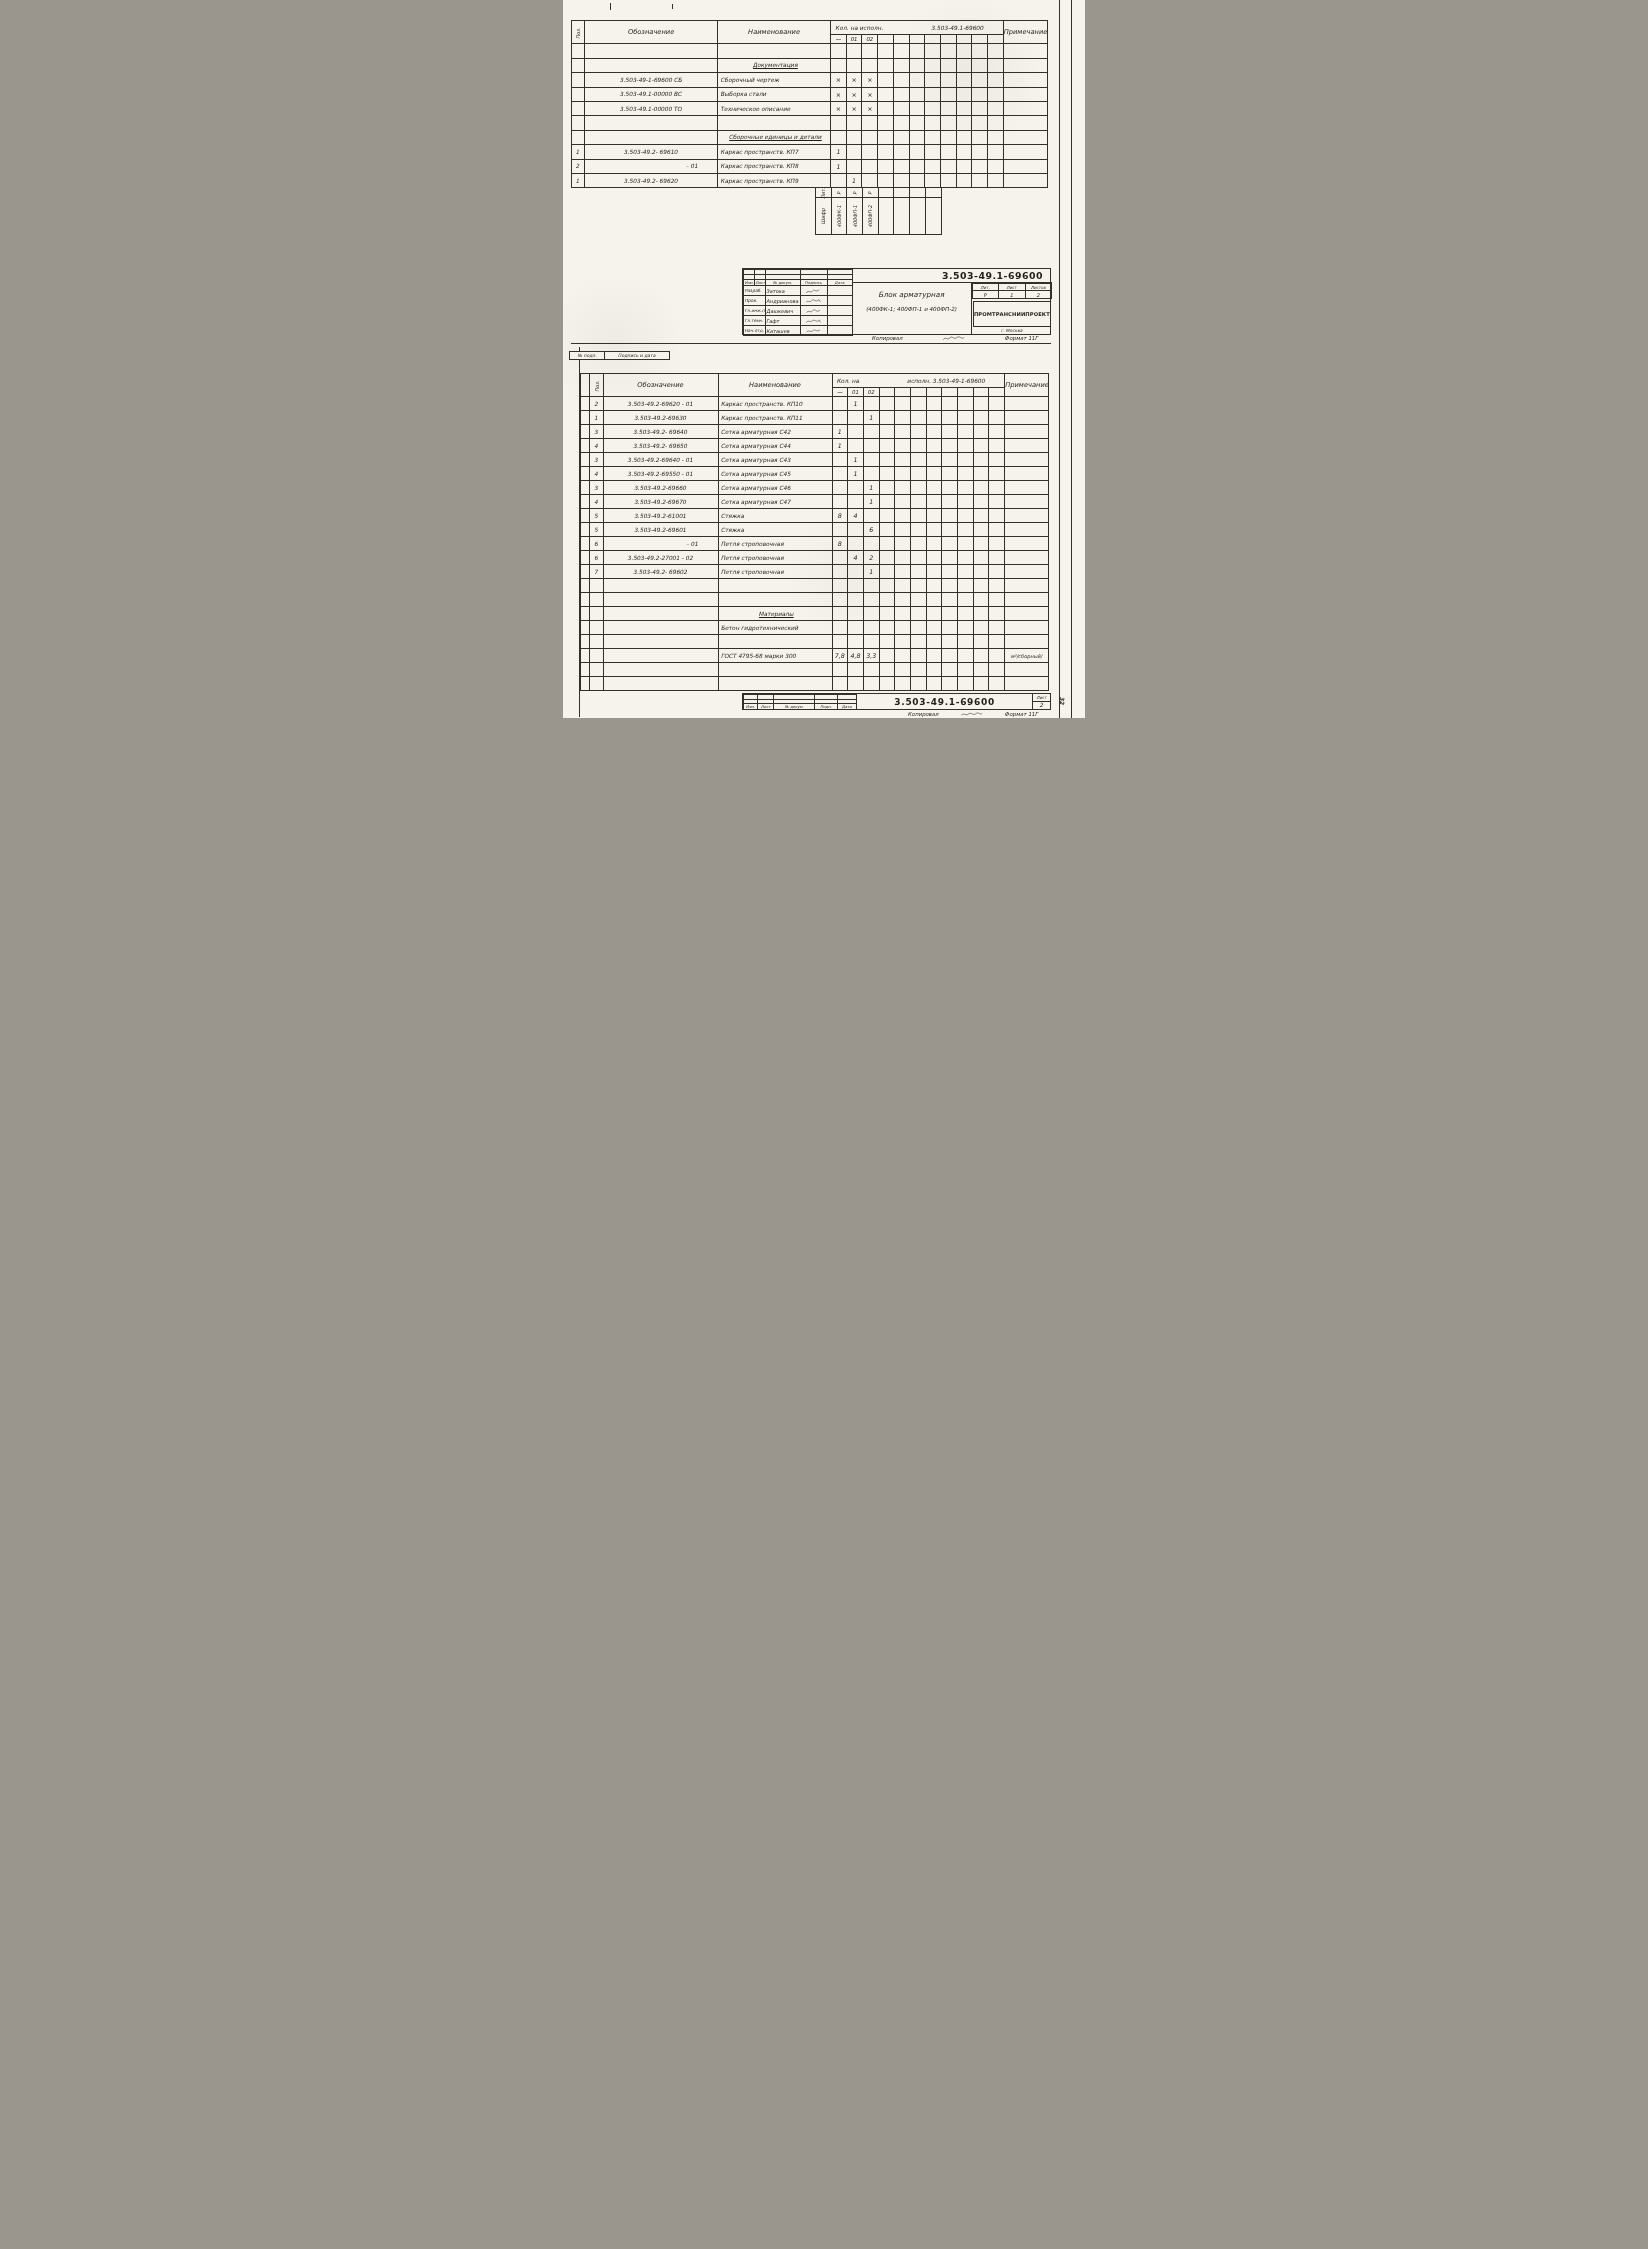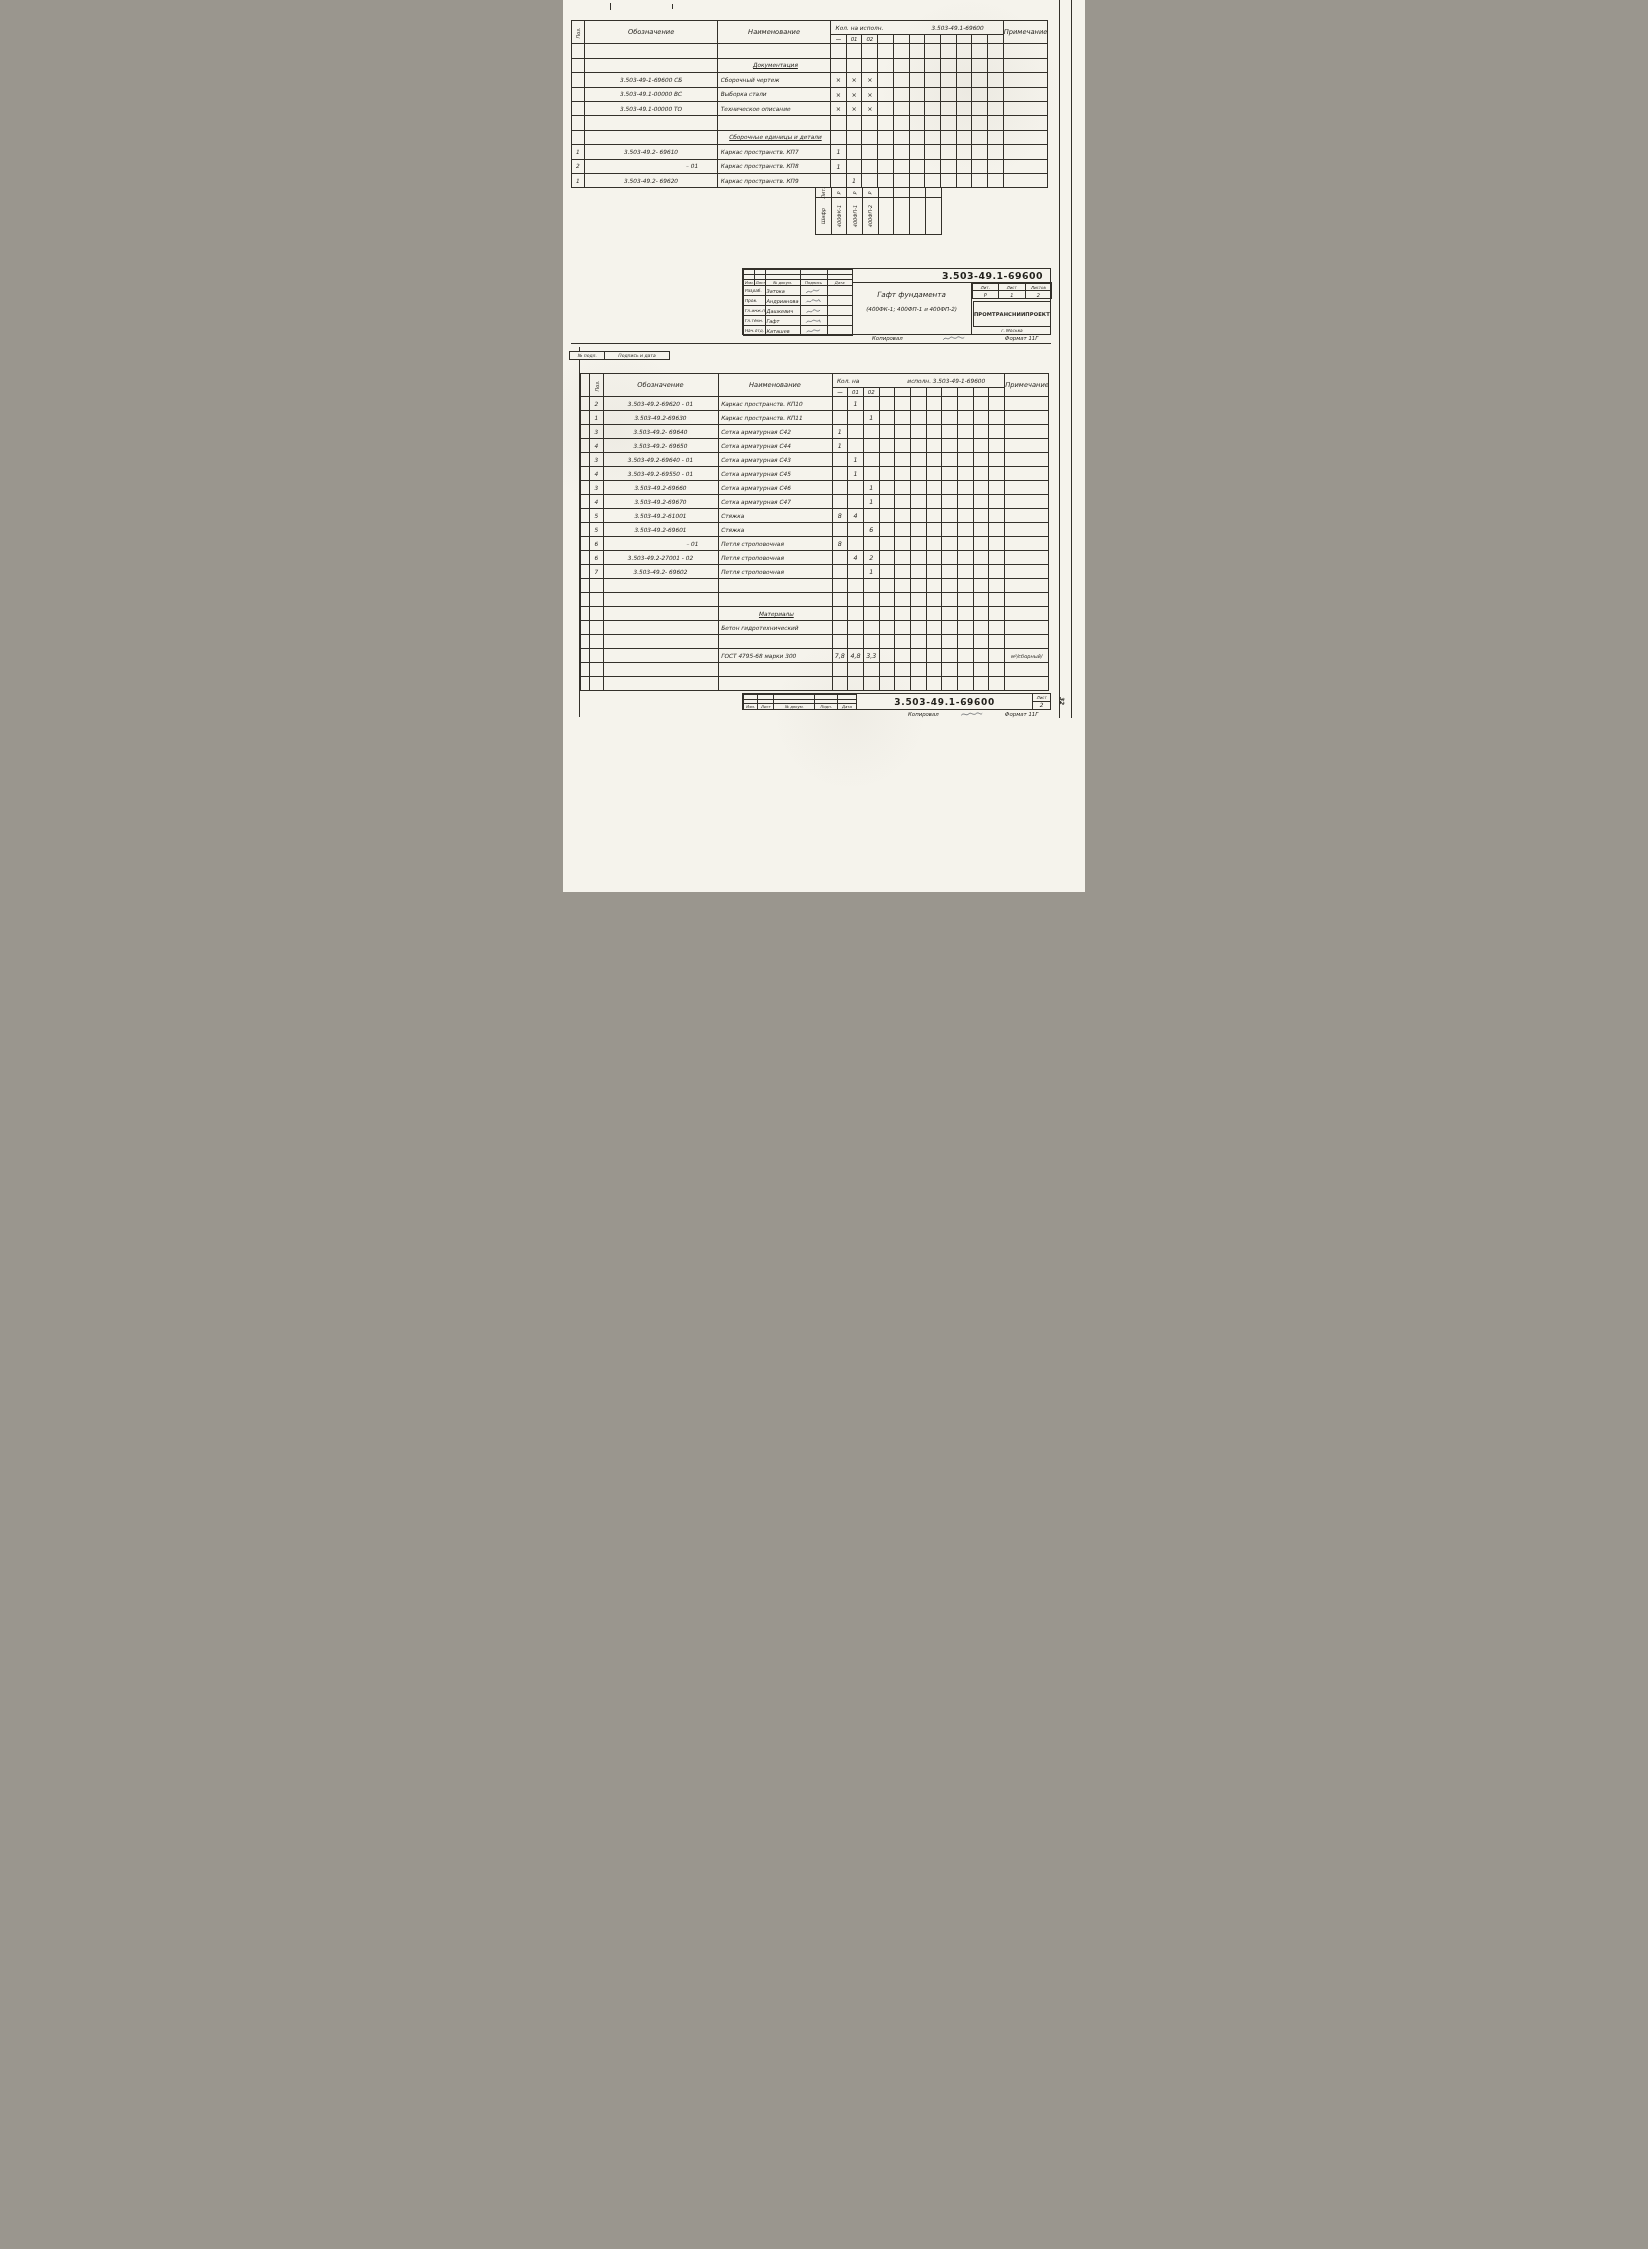--- a/index.html
+++ b/index.html
@@ -2,21 +2,21 @@
 <html style="font-size:7.2px"><head>
 <meta charset="utf-8">
 <style>
   :root{
     --paper:#f5f3ec;
     --ink:#211f1a;
     --line:#33302a;
   }
   html,body{margin:0;padding:0;background:#9a968e;}
   .page{
-    position:relative;width:522px;height:892px;margin:0 auto;
+    position:relative;width:522px;height:718px;margin:0 auto;
     background-color:var(--paper);
     background-image:
       radial-gradient(circle at 78% 10%, rgba(90,80,60,.06), transparent 10%),
       radial-gradient(circle at 10% 48%, rgba(90,80,60,.05), transparent 12%),
       radial-gradient(circle at 55% 80%, rgba(90,80,60,.04), transparent 10%);
     font-family:"DejaVu Sans", sans-serif;
     color:var(--ink);
     overflow:hidden;
   }
   
@@ -432,21 +432,21 @@
                 <path d="M3 10 C8 2 12 14 19 6 C24 2 29 12 36 5" fill="none" stroke="#2a2f38" stroke-width="1.4" stroke-linecap="round"></path>
               </svg></td>
             <td></td>
           </tr>
         </tbody>
     </table>
     <div class="tbl-right">
       <div class="docnum">3.503-49.1-69600</div>
       <div class="tbl-lower">
         <div class="ttl">
-          <div class="t1">Гафт фундамента</div>
+          <div class="t1">Блок арматурная</div>
           <div class="t2">(400ФК-1; 400ФП-1 и 400ФП-2)</div>
         </div>
         <div class="litcol">
           <table class="littab">
             <tbody>
               <tr class="lh">
                 <td>Лит.</td>
                 <td>Лист</td>
                 <td>Листов</td>
               </tr>

